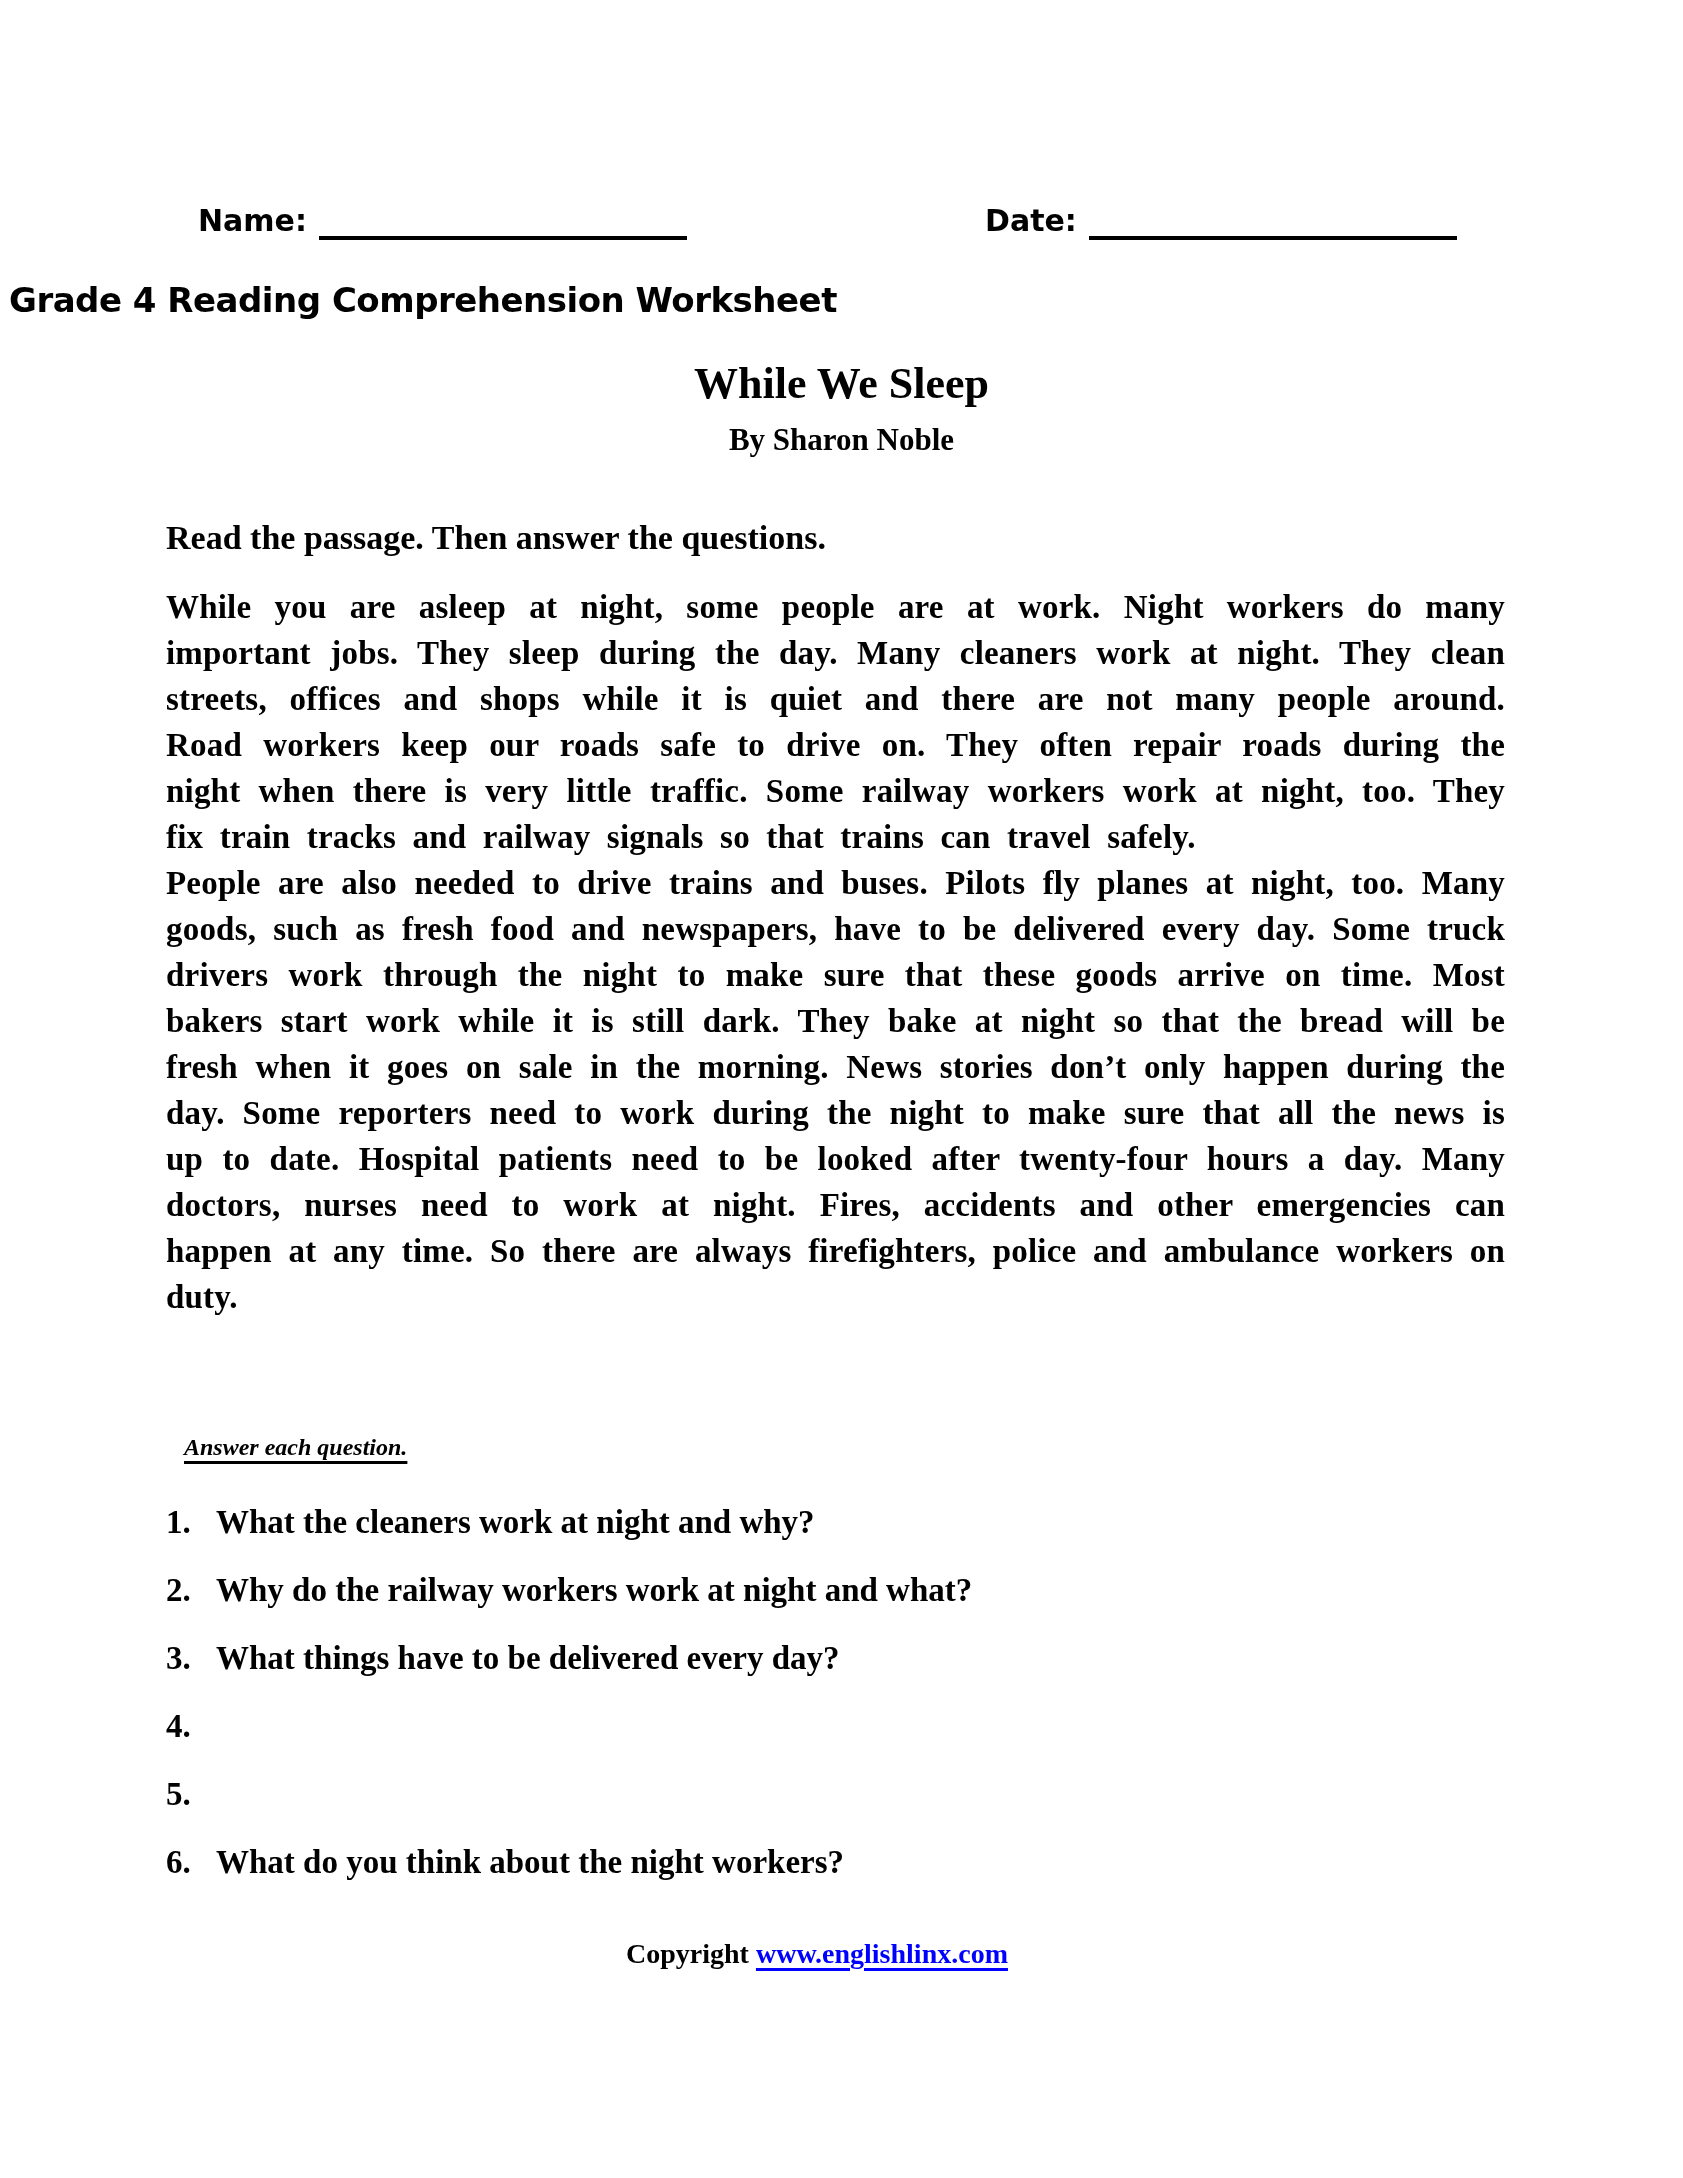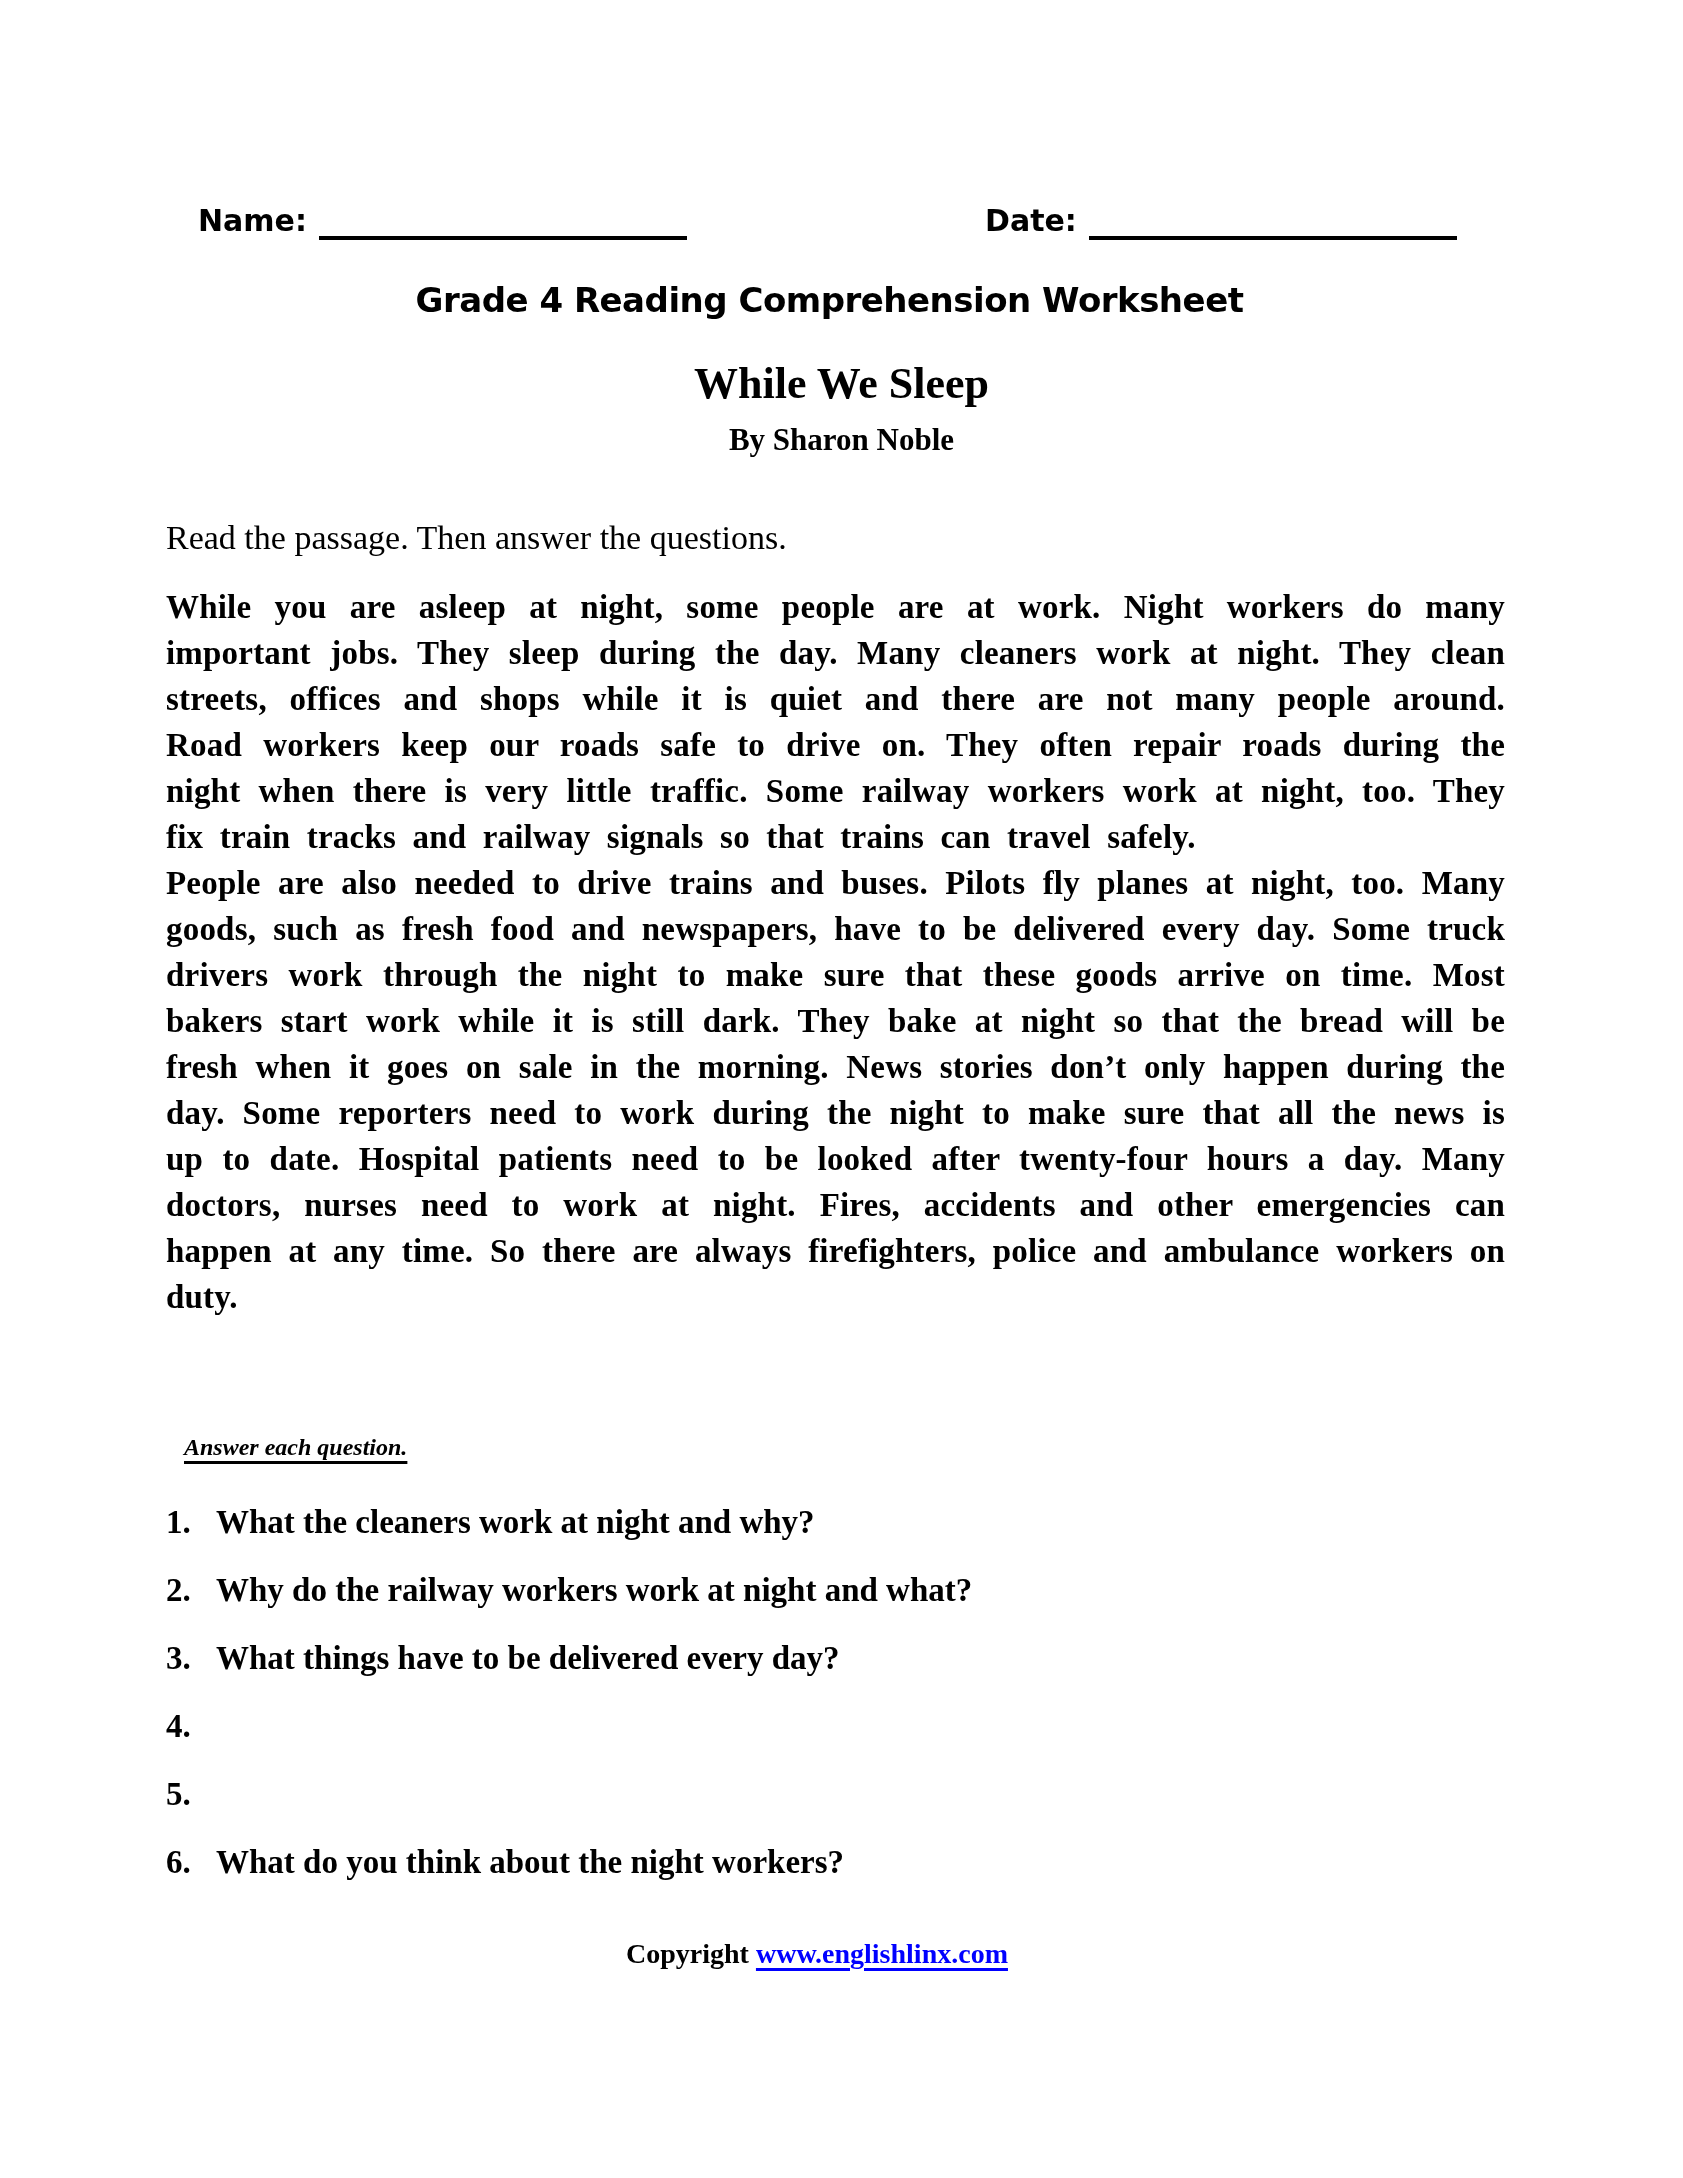--- a/index.html
+++ b/index.html
@@ -32,22 +32,21 @@
     width: 368px;
     height: 36px;
     border-bottom: 4px solid #000000;
     margin-left: 12px;
   }
   #name-group { top: 200px; left: 198px; }
   #date-group { top: 200px; left: 985px; }
 
   
   #worksheet-title {
-    top: 280px; left: 16px; width: 1627px;
-    text-align: center;
+    top: 280px; left: 9px; width: 1627px;
     font-family: "DejaVu Sans", sans-serif;
     font-weight: bold;
     font-size: 34px;
     letter-spacing: -0.5px;
   }
   #story-title {
     top: 358px; left: 0; width: 1683px;
     text-align: center;
     font-weight: bold;
     font-size: 44px;
@@ -55,21 +54,21 @@
   #byline {
     top: 422px; left: 0; width: 1683px;
     text-align: center;
     font-weight: bold;
     font-size: 31px;
   }
 
   
   #instructions {
     top: 519px; left: 166px;
-    font-weight: normal;
+    font-weight: bold;
     font-size: 34px;
   }
 
   
   #passage {
     top: 584px; left: 166px; width: 1339px;
     font-weight: bold;
     font-size: 33px;
     line-height: 46px;
     text-align: justify;

